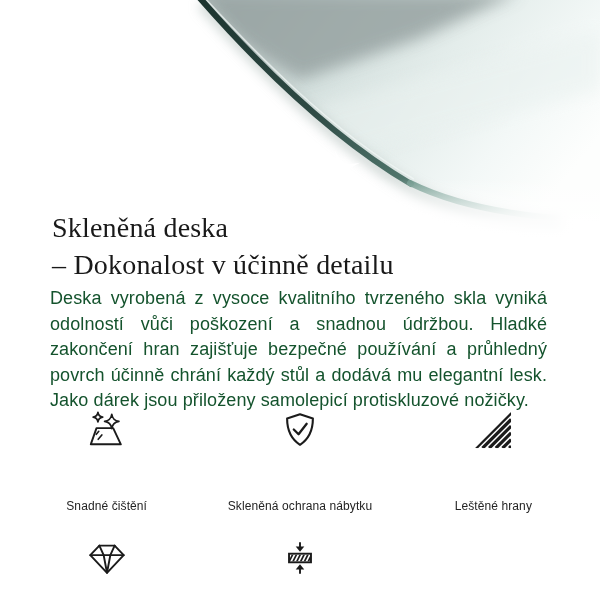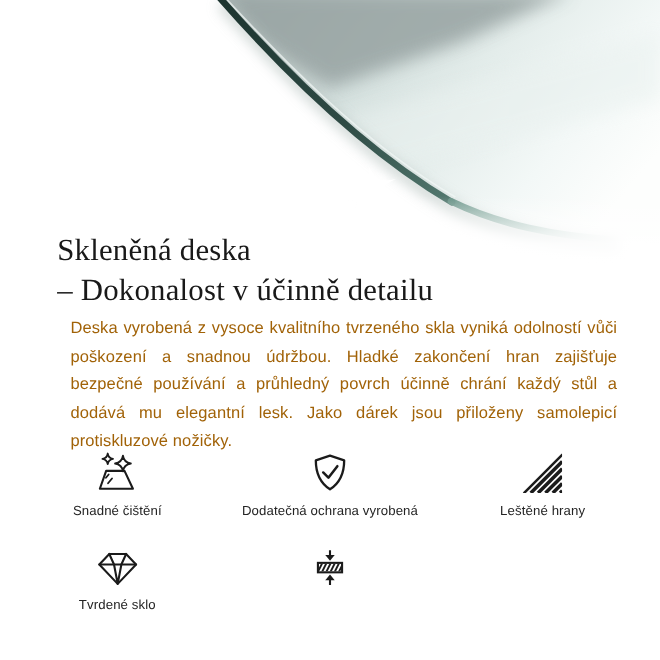--- a/index.html
+++ b/index.html
@@ -2,26 +2,26 @@
 <html><head>
 <meta charset="utf-8">
 <style>
   html,body{margin:0;padding:0;background:#ffffff;}
   .page{position:relative;width:600px;height:600px;overflow:hidden;background:#fff;
         font-family:"Liberation Sans","DejaVu Sans",sans-serif;}
   .hero{position:absolute;top:0;left:0;width:600px;height:240px;}
   .heading{position:absolute;left:52px;top:209px;width:520px;
            font-family:"Liberation Serif","DejaVu Serif",serif;
            font-size:28px;line-height:37px;letter-spacing:.2px;color:#191919;font-weight:400;}
-  .desc{position:absolute;left:64px;top:286px;width:497px;
-        font-size:15px;line-height:25.5px;color:#a16207;
+  .desc{position:absolute;left:50px;top:286px;width:497px;
+        font-size:18px;line-height:25.5px;color:#14532d;
         text-align:justify;text-justify:inter-word;letter-spacing:.1px;}
   .features{position:absolute;left:10px;top:408px;width:580px;
             display:grid;grid-template-columns:repeat(3,1fr);row-gap:22px;}
-  .feature{display:flex;flex-direction:column;align-items:center;}
+  .feature{display:flex;flex-direction:column;align-items:center;gap:42px;}
   .ficon{width:44px;height:44px;display:flex;align-items:center;justify-content:center;}
   .flabel{margin-top:5px;font-size:12px;line-height:15px;color:#242424;text-align:center;
           letter-spacing:.1px;}
   svg{display:block;}
 </style>
 </head>
 <body>
 
 <div class="page">
 
@@ -116,21 +116,21 @@
       <div class="flabel">Snadné čištění</div>
     </div>
 
     <div class="feature">
       <div class="ficon">
         <svg width="42" height="42" viewBox="0 0 44 44" fill="none" stroke="#1b1b1b" stroke-width="2.2" stroke-linejoin="round" stroke-linecap="round">
           <path d="M22,5.5 L35.5,10 C35.5,22.5 30.8,31.8 22,37.5 C13.2,31.8 8.5,22.5 8.5,10 Z"></path>
           <path d="M15.5,21.5 L20.5,26.5 L29,15.5" stroke-width="2.4"></path>
         </svg>
       </div>
-      <div class="flabel">Dodatečná ochrana vyrobená</div>
+      <div class="flabel">Skleněná ochrana nábytku</div>
     </div>
 
     <div class="feature">
       <div class="ficon">
         <svg width="42" height="42" viewBox="0 0 44 44">
           <defs>
               <clipPath id="triClip">
                 <path d="M3,41 L41,41 L41,3 Z"></path>
               </clipPath>
             </defs>

